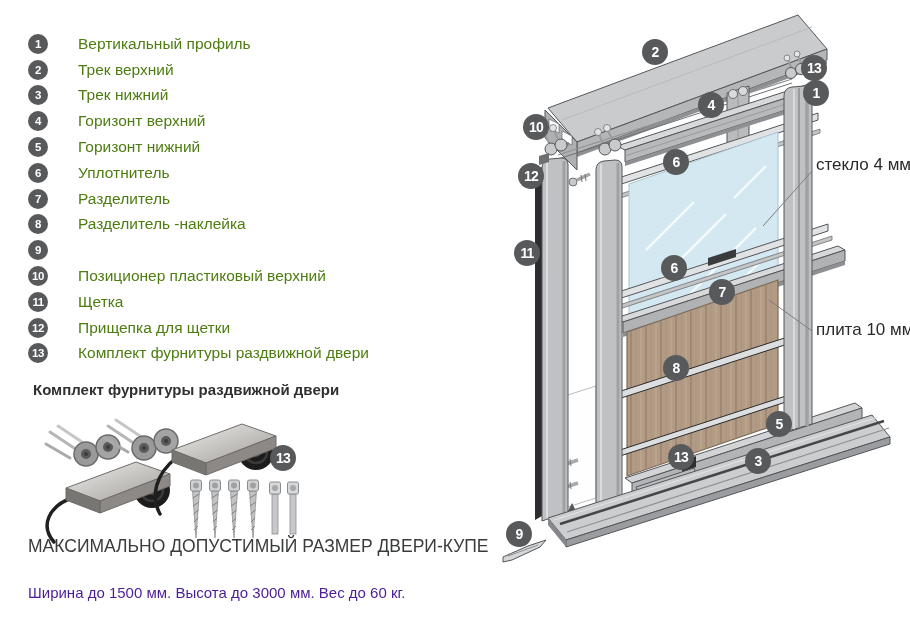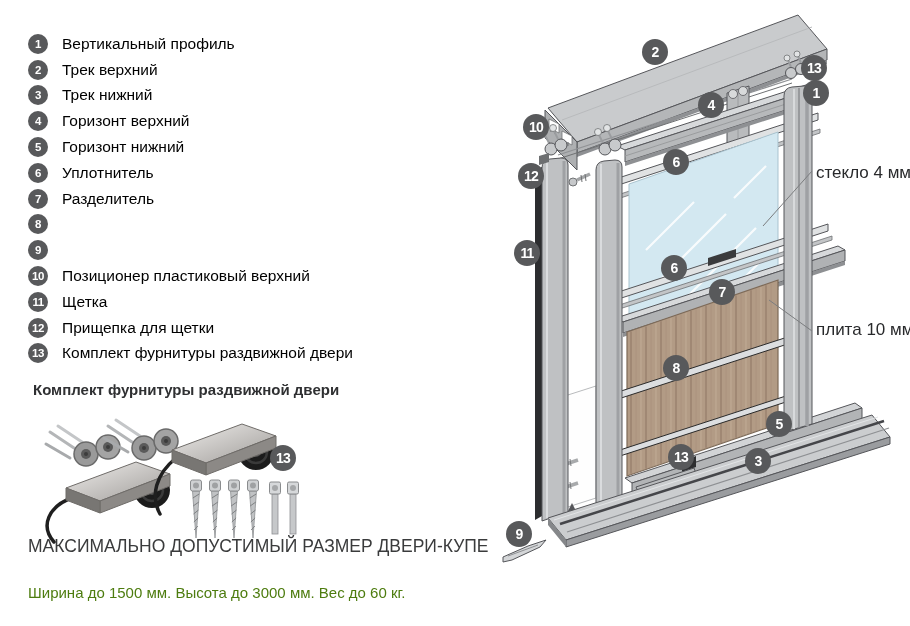--- a/index.html
+++ b/index.html
@@ -4,27 +4,27 @@
 <style>
   html,body{margin:0;padding:0;background:#fff;}
   .stage{position:relative;width:910px;height:626px;background:#ffffff;overflow:hidden;
          font-family:"Liberation Sans","DejaVu Sans",sans-serif;}
   
   .plist{position:absolute;left:28px;top:31px;z-index:3;}
   .pli{display:flex;align-items:center;height:25.8px;}
   .pbadge{flex:0 0 20px;width:20px;height:20px;border-radius:50%;background:#58595b;color:#fff;
           font-size:11.5px;font-weight:bold;display:flex;align-items:center;justify-content:center;
           margin-right:14px;letter-spacing:-0.5px;}
-  .plabel{font-size:15.5px;color:#000000;white-space:nowrap;}
+  .plabel{font-size:15.5px;color:#4d7c0f;white-space:nowrap;margin-left:16px;}
   
   .kit-title{position:absolute;left:33px;top:381px;font-size:15px;font-weight:bold;color:#2f3032;z-index:3;white-space:nowrap;}
   .kit-svg{position:absolute;left:24px;top:402px;z-index:2;}
   
   .f-title{position:absolute;left:28px;top:536px;font-size:17.5px;color:#3a3b3c;z-index:3;white-space:nowrap;}
-  .f-sub{position:absolute;left:28px;top:584px;font-size:15px;color:#4d7c0f;z-index:3;white-space:nowrap;}
+  .f-sub{position:absolute;left:28px;top:584px;font-size:15px;color:#4c1d95;z-index:3;white-space:nowrap;}
   
   .diagram{position:absolute;left:0;top:0;z-index:2;}
   .badge{position:absolute;width:26px;height:26px;border-radius:50%;background:#58595b;color:#fff;
          font-weight:bold;font-size:14px;display:flex;align-items:center;justify-content:center;
          z-index:5;letter-spacing:-0.8px;}
   .dlabel{position:absolute;font-size:17px;color:#28292b;z-index:4;white-space:nowrap;}
 </style>
 </head>
 <body>
 
@@ -54,20 +54,21 @@
       <div class="pli">
         <span class="pbadge">6</span>
         <span class="plabel">Уплотнитель</span>
       </div>
       <div class="pli">
         <span class="pbadge">7</span>
         <span class="plabel">Разделитель</span>
       </div>
       <div class="pli">
         <span class="pbadge">8</span>
+        <span class="plabel">Разделитель -наклейка</span>
       </div>
       <div class="pli">
         <span class="pbadge">9</span>
       </div>
       <div class="pli">
         <span class="pbadge">10</span>
         <span class="plabel">Позиционер пластиковый верхний</span>
       </div>
       <div class="pli">
         <span class="pbadge">11</span>
@@ -420,15 +421,15 @@
     <div class="badge" style="left: 518px; top: 163px; background: rgb(88, 89, 91);">12</div>
     <div class="badge" style="left: 514px; top: 240px; background: rgb(88, 89, 91);">11</div>
     <div class="badge" style="left: 661px; top: 255px; background: rgb(88, 89, 91);">6</div>
     <div class="badge" style="left: 709px; top: 279px; background: rgb(88, 89, 91);">7</div>
     <div class="badge" style="left: 663px; top: 355px; background: rgb(88, 89, 91);">8</div>
     <div class="badge" style="left: 766px; top: 411px; background: rgb(88, 89, 91);">5</div>
     <div class="badge" style="left: 668px; top: 444px; background: rgb(88, 89, 91);">13</div>
     <div class="badge" style="left: 745px; top: 448px; background: rgb(88, 89, 91);">3</div>
     <div class="badge" style="left: 506px; top: 521px; background: rgb(88, 89, 91);">9</div>
     <div class="badge" style="left: 270px; top: 445px; background: rgb(88, 89, 91);">13</div>
-    <div class="dlabel" style="left: 816px; top: 163px;">стекло 4 мм</div>
+    <div class="dlabel" style="left: 816px; top: 155px;">стекло 4 мм</div>
     <div class="dlabel" style="left: 816px; top: 320px;">плита 10 мм</div>
   </div>
 
 </body></html>

